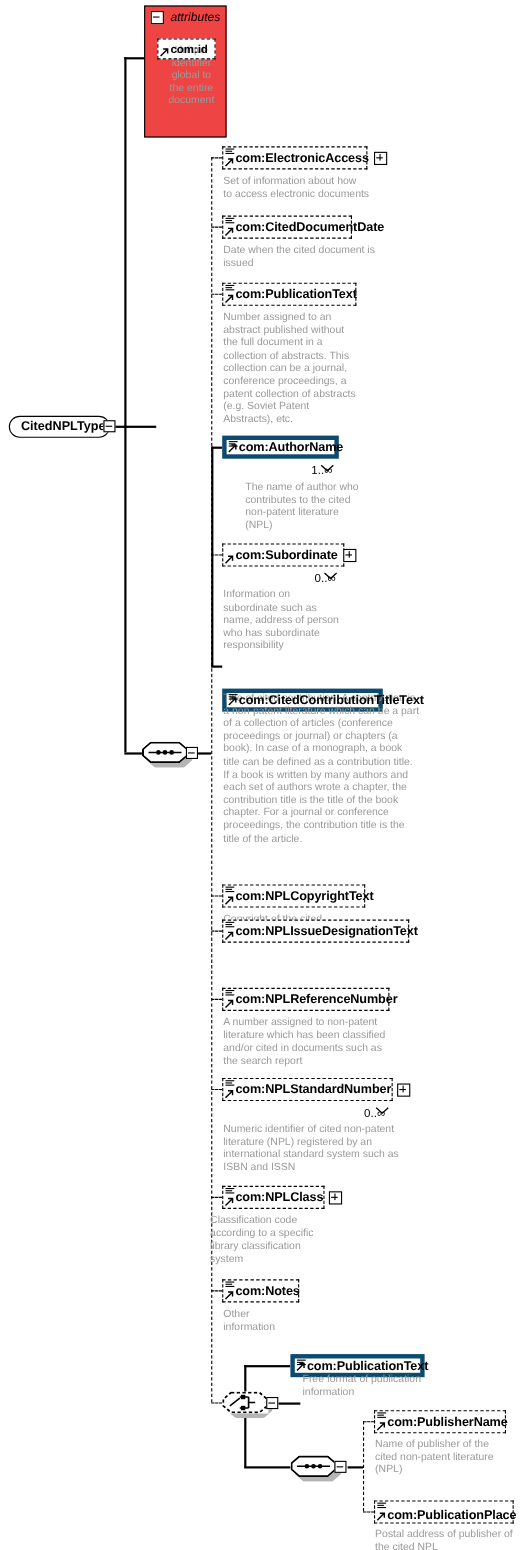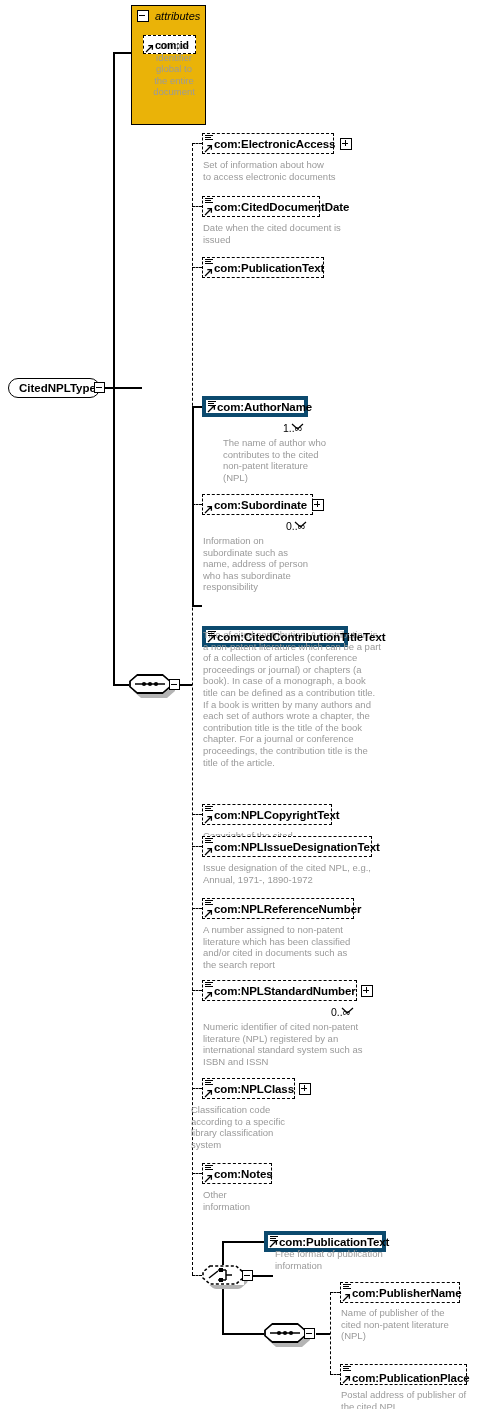--- a/index.html
+++ b/index.html
@@ -123,21 +123,21 @@
     color: #9a9a9a;
     white-space: pre-line;
     letter-spacing: 0px;
   }
 
   
   .attrbox {
     position: absolute;
     box-sizing: border-box;
     border: 1.5px solid #000;
-    background: #eab308;
+    background: #ef4444;
   }
   .attrbox .hdr {
     position: absolute;
     left: 5px;
     top: 4px;
     display: flex;
     align-items: center;
     font-size: 11px;
     font-style: italic;
     color: #000;
@@ -361,20 +361,29 @@
         <i></i>
         <i></i>
       </span>
     <span class="glyph-arrow">
       <svg width="9" height="9" viewBox="0 0 9 9">
           <path d="M1 8 L7 2 M3.3 1.6 L7.4 1.6 L7.4 5.7" stroke="#000" stroke-width="1.3" fill="none"></path>
         </svg>
     </span>
     <span class="lbl">com:PublicationText</span>
   </div>
+  <div class="desc" style="left:203px; top:283px; width:150px;">Number assigned to an
+abstract published without
+the full document in a
+collection of abstracts.  This
+collection can be a journal,
+conference proceedings, a
+patent collection of abstracts
+(e.g. Soviet Patent
+Abstracts), etc.</div>
 
   <div class="ebox required" style="left:202px; top:396px; width:106px;">
     <span class="glyph-lines">
         <i></i>
         <i></i>
         <i></i>
       </span>
     <span class="glyph-arrow">
       <svg width="9" height="9" viewBox="0 0 9 9">
           <path d="M1 8 L7 2 M3.3 1.6 L7.4 1.6 L7.4 5.7" stroke="#000" stroke-width="1.3" fill="none"></path>
@@ -462,22 +471,20 @@
         <i></i>
         <i></i>
       </span>
     <span class="glyph-arrow">
       <svg width="9" height="9" viewBox="0 0 9 9">
           <path d="M1 8 L7 2 M3.3 1.6 L7.4 1.6 L7.4 5.7" stroke="#000" stroke-width="1.3" fill="none"></path>
         </svg>
     </span>
     <span class="lbl">com:NPLIssueDesignationText</span>
   </div>
-  <div class="desc" style="left:203px; top:862px; width:190px;">Issue designation of the cited NPL, e.g.,
-Annual, 1971-, 1890-1972</div>
 
   <div class="ebox optional" style="left:202px; top:898px; width:152px;">
     <span class="glyph-lines">
         <i></i>
         <i></i>
         <i></i>
       </span>
     <span class="glyph-arrow">
       <svg width="9" height="9" viewBox="0 0 9 9">
           <path d="M1 8 L7 2 M3.3 1.6 L7.4 1.6 L7.4 5.7" stroke="#000" stroke-width="1.3" fill="none"></path>

